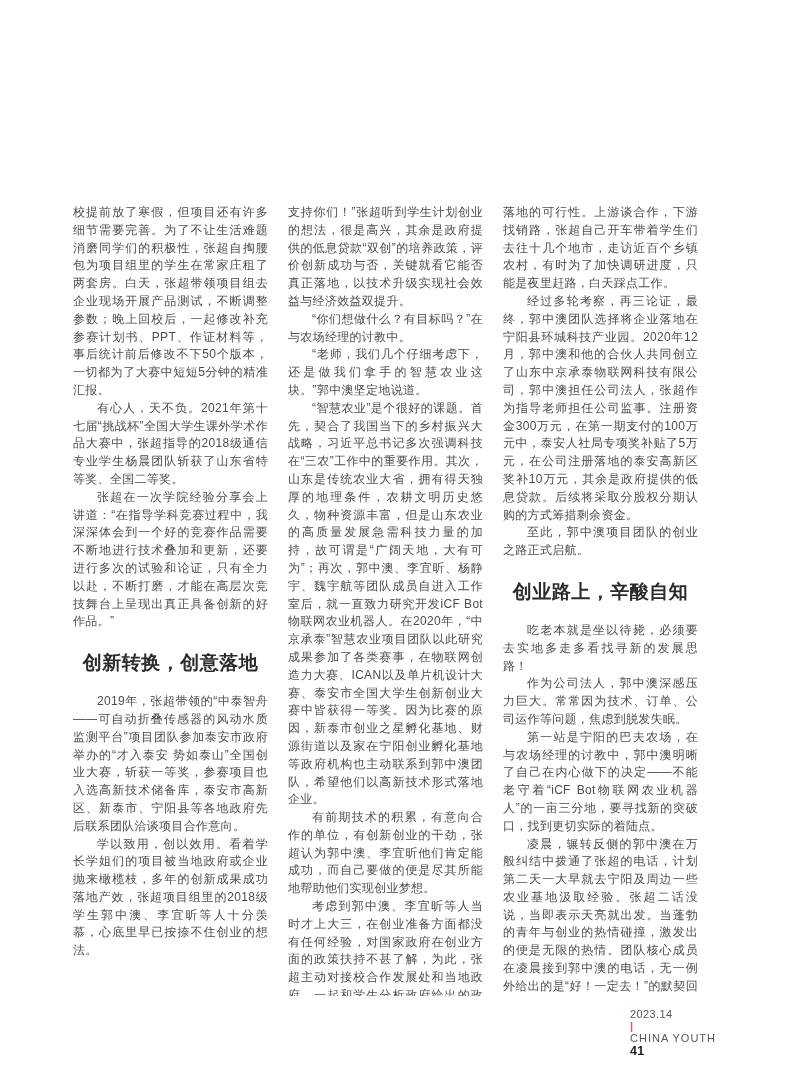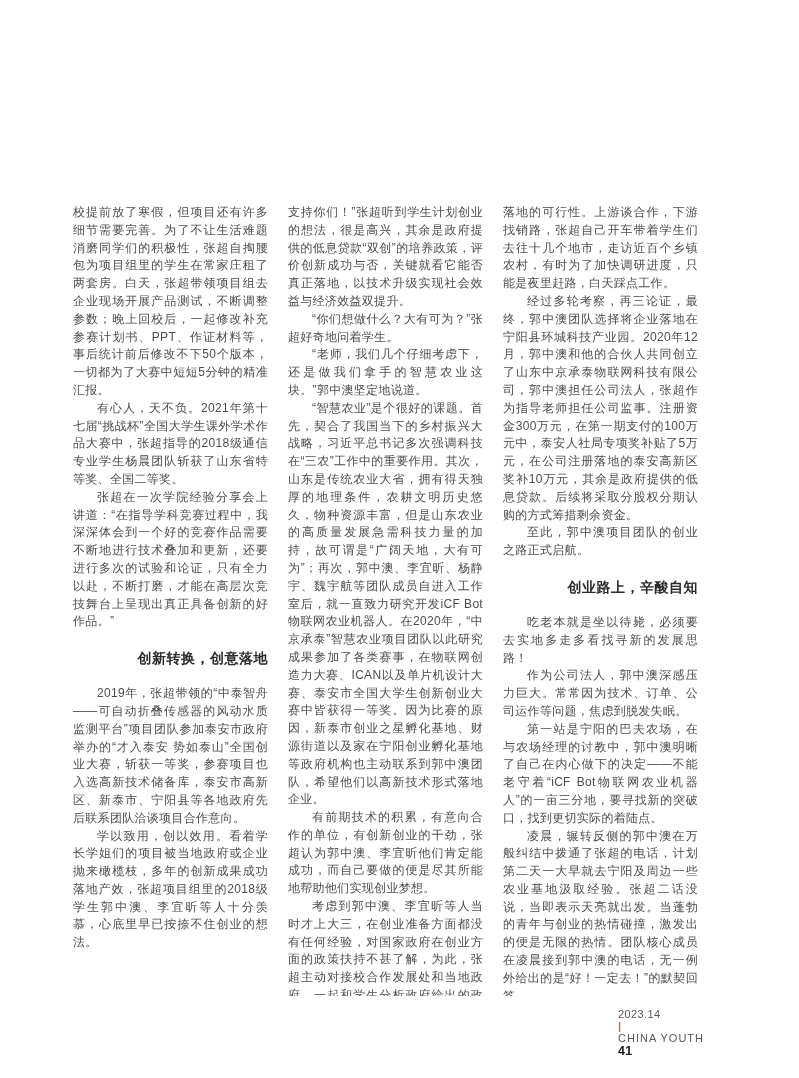--- a/index.html
+++ b/index.html
@@ -34,44 +34,44 @@
     line-height: 17.8px;
     letter-spacing: 0.3px;
     color: #4c4c4e;
     text-align: justify;
     text-justify: inter-ideograph;
     word-break: break-all;
   }
   .column p.ind { text-indent: 2em; }
   .column h3 {
     margin: 19px 0 17px 0;
-    font-size: 14px;
+    font-size: 19px;
     font-weight: bold;
     color: #2b2b2d;
-    text-align: right;
+    text-align: center;
     letter-spacing: 0.5px;
   }
   .footer {
     position: absolute;
     top: 1008px;
     right: 101px;
     display: flex;
     align-items: baseline;
     font-size: 11px;
     color: #58585a;
     letter-spacing: 0.4px;
     flex-direction: column;
   }
   .footer .sep {
     margin: 0 6px;
     font-weight: bold;
   }
   .footer .mag { letter-spacing: 1px; }
   .footer .pagenum {
-    margin-left: 6px;
+    margin-left: 18px;
     font-weight: bold;
     font-size: 12.5px;
     color: #1c1c1e;
   }
 </style>
 </head>
 <body>
 
 <div class="page">
 
@@ -82,21 +82,21 @@
       <p class="ind">有心人，天不负。2021年第十七届“挑战杯”全国大学生课外学术作品大赛中，张超指导的2018级通信专业学生杨晨团队斩获了山东省特等奖、全国二等奖。</p>
       <p class="ind">张超在一次学院经验分享会上讲道：“在指导学科竞赛过程中，我深深体会到一个好的竞赛作品需要不断地进行技术叠加和更新，还要进行多次的试验和论证，只有全力以赴，不断打磨，才能在高层次竞技舞台上呈现出真正具备创新的好作品。”</p>
       <h3>创新转换，创意落地</h3>
       <p class="ind">2019年，张超带领的“中泰智舟——可自动折叠传感器的风动水质监测平台”项目团队参加泰安市政府举办的“才入泰安 势如泰山”全国创业大赛，斩获一等奖，参赛项目也入选高新技术储备库，泰安市高新区、新泰市、宁阳县等各地政府先后联系团队洽谈项目合作意向。</p>
       <p class="ind">学以致用，创以效用。看着学长学姐们的项目被当地政府或企业抛来橄榄枝，多年的创新成果成功落地产效，张超项目组里的2018级学生郭中澳、李宜昕等人十分羡慕，心底里早已按捺不住创业的想法。</p>
 
     </div>
 
     <div class="column">
       <p>支持你们！”张超听到学生计划创业的想法，很是高兴，其余是政府提供的低息贷款“双创”的培养政策，评价创新成功与否，关键就看它能否真正落地，以技术升级实现社会效益与经济效益双提升。</p>
-      <p class="ind">“你们想做什么？大有可为？”张超好奇地问着学生。</p>
+      <p class="ind">“你们想做什么？有目标吗？”在与农场经理的讨教中。</p>
       <p class="ind">“老师，我们几个仔细考虑下，还是做我们拿手的智慧农业这块。”郭中澳坚定地说道。</p>
       <p class="ind">“智慧农业”是个很好的课题。首先，契合了我国当下的乡村振兴大战略，习近平总书记多次强调科技在“三农”工作中的重要作用。其次，山东是传统农业大省，拥有得天独厚的地理条件，农耕文明历史悠久，物种资源丰富，但是山东农业的高质量发展急需科技力量的加持，故可谓是“广阔天地，大有可为”；再次，郭中澳、李宜昕、杨静宇、魏宇航等团队成员自进入工作室后，就一直致力研究开发iCF Bot物联网农业机器人。在2020年，“中京承泰”智慧农业项目团队以此研究成果参加了各类赛事，在物联网创造力大赛、ICAN以及单片机设计大赛、泰安市全国大学生创新创业大赛中皆获得一等奖。因为比赛的原因，新泰市创业之星孵化基地、财源街道以及家在宁阳创业孵化基地等政府机构也主动联系到郭中澳团队，希望他们以高新技术形式落地企业。</p>
       <p class="ind">有前期技术的积累，有意向合作的单位，有创新创业的干劲，张超认为郭中澳、李宜昕他们肯定能成功，而自己要做的便是尽其所能地帮助他们实现创业梦想。</p>
       <p class="ind">考虑到郭中澳、李宜昕等人当时才上大三，在创业准备方面都没有任何经验，对国家政府在创业方面的政策扶持不甚了解，为此，张超主动对接校合作发展处和当地政府，一起和学生分析政府给出的政策支持和项目</p>
     </div>
 
     <div class="column">
       <p>落地的可行性。上游谈合作，下游找销路，张超自己开车带着学生们去往十几个地市，走访近百个乡镇农村，有时为了加快调研进度，只能是夜里赶路，白天踩点工作。</p>
       <p class="ind">经过多轮考察，再三论证，最终，郭中澳团队选择将企业落地在宁阳县环城科技产业园。2020年12月，郭中澳和他的合伙人共同创立了山东中京承泰物联网科技有限公司，郭中澳担任公司法人，张超作为指导老师担任公司监事。注册资金300万元，在第一期支付的100万元中，泰安人社局专项奖补贴了5万元，在公司注册落地的泰安高新区奖补10万元，其余是政府提供的低息贷款。后续将采取分股权分期认购的方式筹措剩余资金。</p>
       <p class="ind">至此，郭中澳项目团队的创业之路正式启航。</p>

